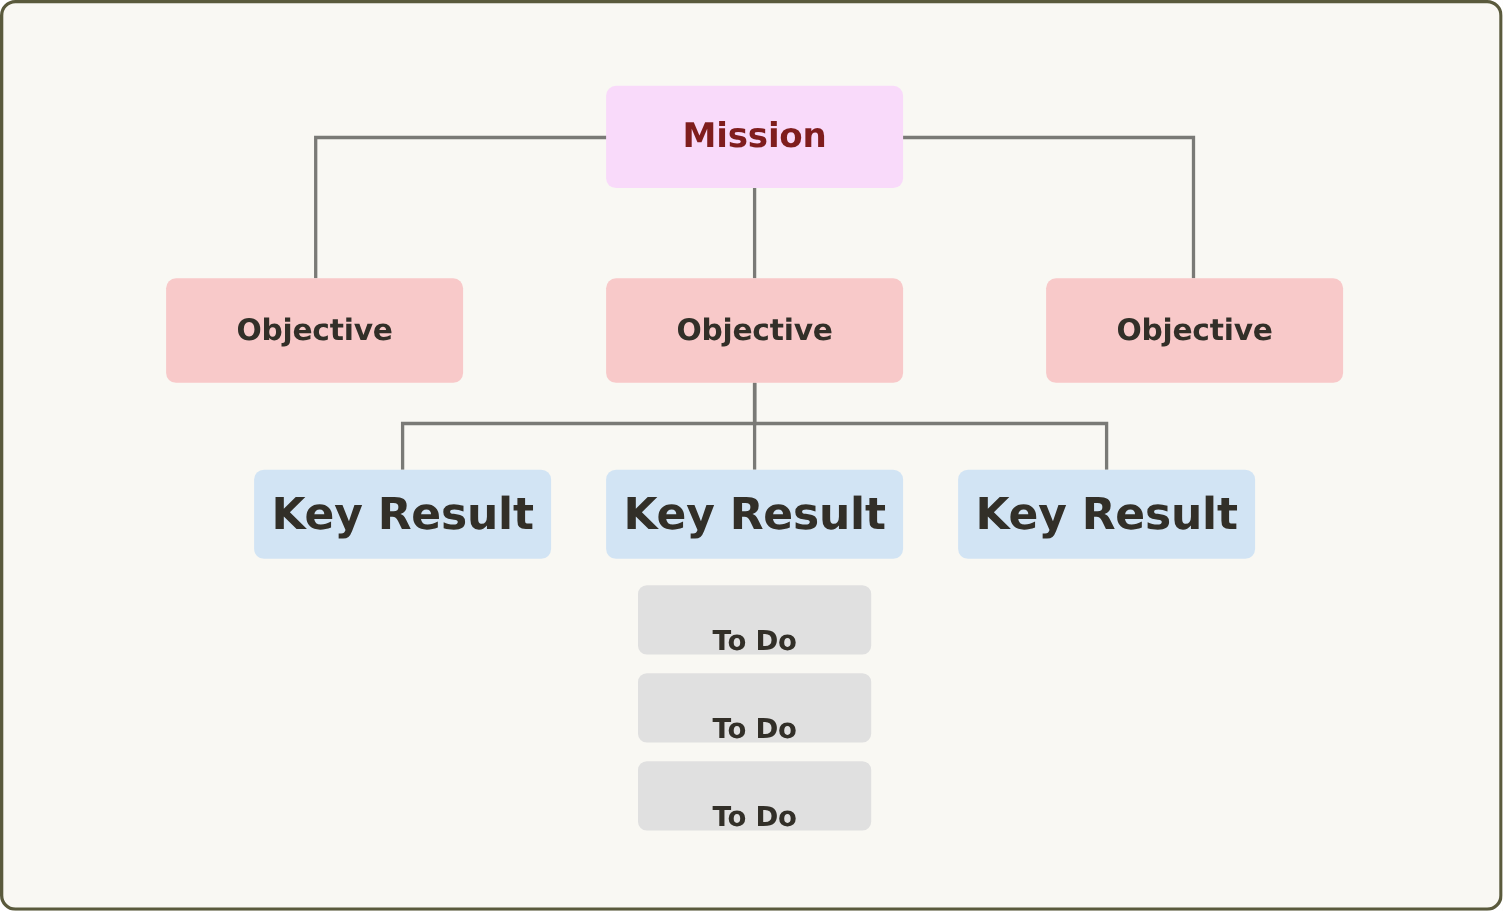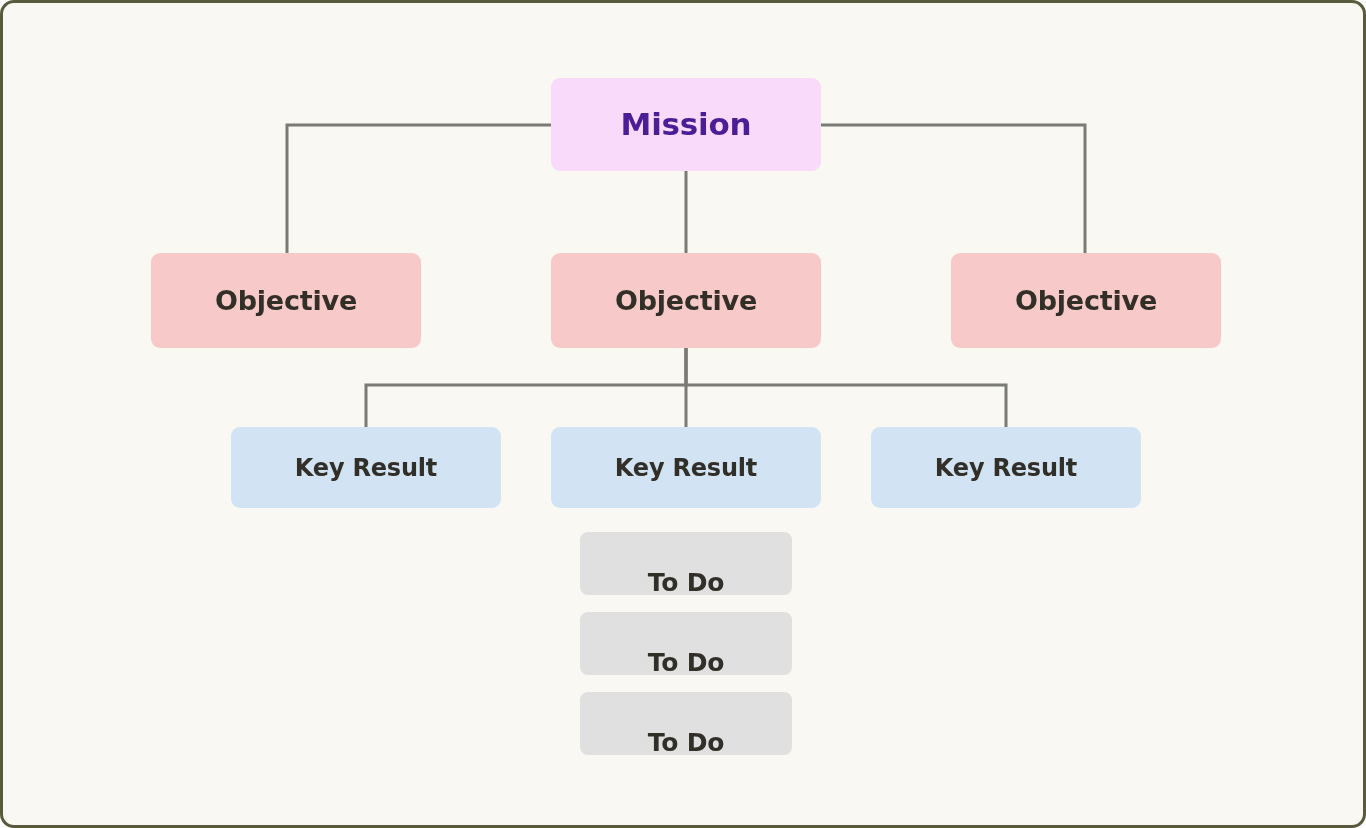--- a/index.html
+++ b/index.html
@@ -55,21 +55,21 @@
     font-size: 31px;
   }
 
   .node-objective {
     background: #f8c9c9;
     font-size: 27px;
   }
 
   .node-keyresult {
     background: #d2e4f4;
-    font-size: 24px;
+    font-size: 40px;
     justify-content: center;
   }
 
   .node-todo {
     background: #e0e0e0;
     font-size: 25px;
     border-radius: 8px;
     align-items: flex-end;
   }
 </style>
@@ -81,21 +81,21 @@
   <svg id="connectors" viewBox="0 0 1366 828" width="1366" height="828" aria-hidden="true">
       <polyline points="683,168 683,122 284,122 284,250" fill="none" stroke="#7a7a76" stroke-width="3" stroke-linecap="butt" stroke-linejoin="miter"></polyline>
       <polyline points="683,168 683,250" fill="none" stroke="#7a7a76" stroke-width="3" stroke-linecap="butt" stroke-linejoin="miter"></polyline>
       <polyline points="683,168 683,122 1082,122 1082,250" fill="none" stroke="#7a7a76" stroke-width="3" stroke-linecap="butt" stroke-linejoin="miter"></polyline>
       <polyline points="683,345 683,382 363,382 363,424" fill="none" stroke="#7a7a76" stroke-width="3" stroke-linecap="butt" stroke-linejoin="miter"></polyline>
       <polyline points="683,345 683,424" fill="none" stroke="#7a7a76" stroke-width="3" stroke-linecap="butt" stroke-linejoin="miter"></polyline>
       <polyline points="683,345 683,382 1003,382 1003,424" fill="none" stroke="#7a7a76" stroke-width="3" stroke-linecap="butt" stroke-linejoin="miter"></polyline>
     </svg>
 
   <div id="nodes">
-      <div class="node node-mission" style="left: 548px; top: 75px; width: 270px; height: 93px; background: rgb(249, 218, 250); color: #4c1d95;">
+      <div class="node node-mission" style="left: 548px; top: 75px; width: 270px; height: 93px; background: rgb(249, 218, 250); color: #7f1d1d;">
         <span>Mission</span>
       </div>
       <div class="node node-objective" style="left: 148px; top: 250px; width: 270px; height: 95px; background: rgb(248, 201, 201); color: rgb(50, 47, 40);">
         <span>Objective</span>
       </div>
       <div class="node node-objective" style="left: 548px; top: 250px; width: 270px; height: 95px; background: rgb(248, 201, 201); color: rgb(50, 47, 40);">
         <span>Objective</span>
       </div>
       <div class="node node-objective" style="left: 948px; top: 250px; width: 270px; height: 95px; background: rgb(248, 201, 201); color: rgb(50, 47, 40);">
         <span>Objective</span>

